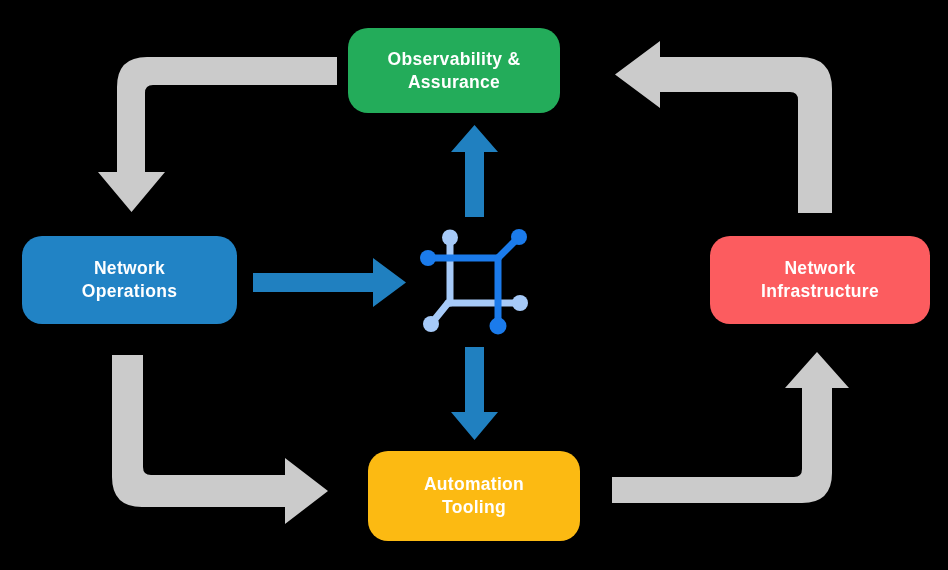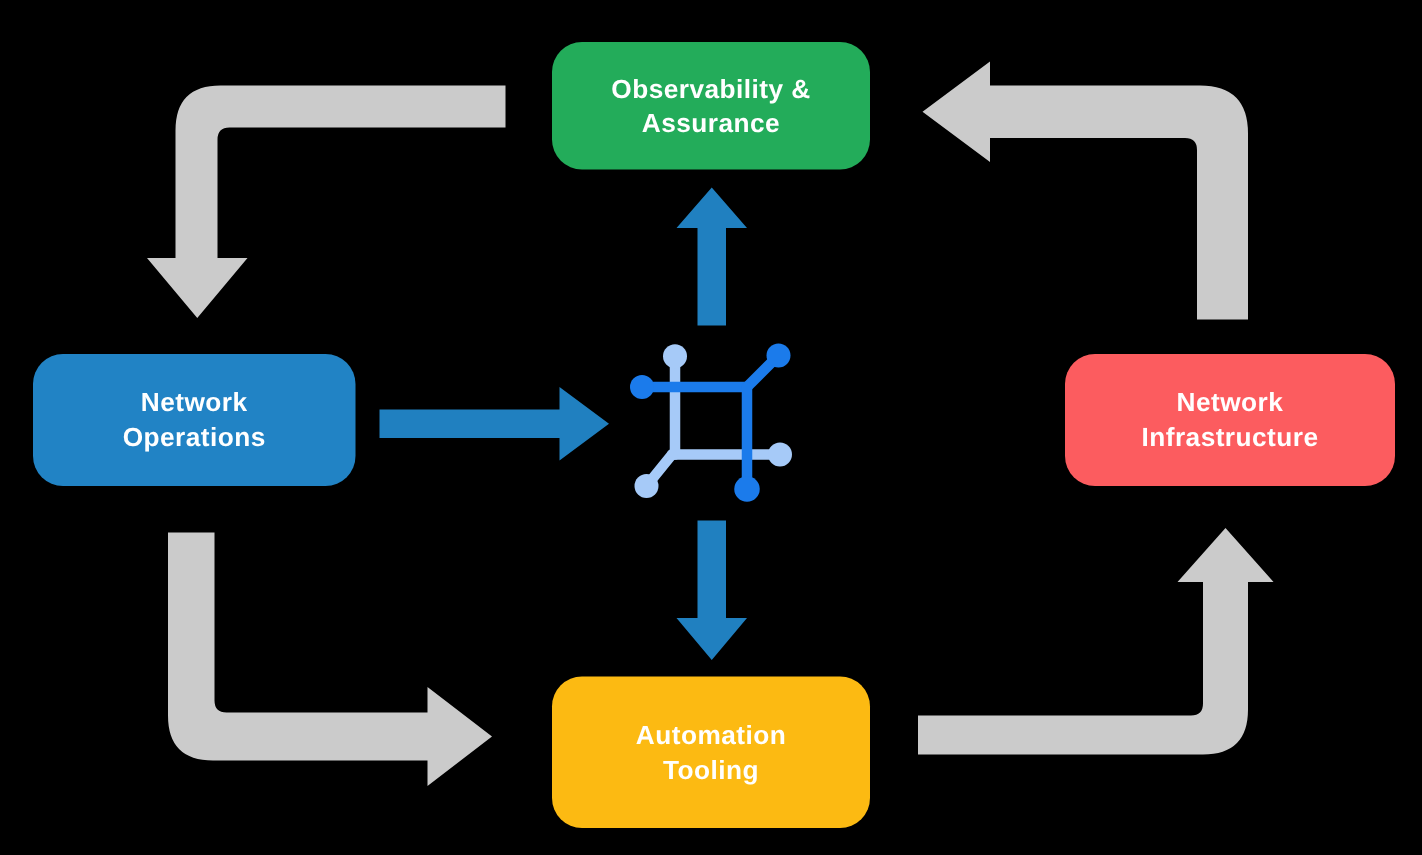--- a/index.html
+++ b/index.html
@@ -22,24 +22,24 @@
     align-items: center;
     justify-content: center;
     text-align: center;
     color: #ffffff;
     font-weight: bold;
     font-size: 17.5px;
     line-height: 23px;
     letter-spacing: 0.3px;
   }
   .node-label { white-space: pre-line; }
-  .node-observability { left: 368px; top: 28px;  width: 212px; height: 85px; }
+  .node-observability { left: 348px; top: 28px;  width: 212px; height: 85px; }
   .node-operations    { left: 22px;  top: 236px; width: 215px; height: 88px; }
   .node-infrastructure{ left: 710px; top: 236px; width: 220px; height: 88px; }
-  .node-tooling       { left: 368px; top: 451px; width: 212px; height: 101px; }
+  .node-tooling       { left: 368px; top: 451px; width: 212px; height: 90px; }
 </style>
 </head>
 <body>
 
 <div class="stage" style="background: rgb(0, 0, 0);">
 
   <svg class="layer" viewBox="0 0 948 570" xmlns="http://www.w3.org/2000/svg">
 
     <path d="M 337 57 L 147 57 Q 117 57 117 87 L 117 172 L 98 172 L 131.5 212 L 165 172 L 145 172 L 145 93 Q 145 85 153 85 L 337 85 Z" fill="#CBCBCB"></path>
     <path d="M 112 355 L 143 355 L 143 467 Q 143 475 151 475 L 285 475 L 285 458 L 328 491 L 285 524 L 285 507 L 142 507 Q 112 507 112 477 Z" fill="#CBCBCB"></path>

